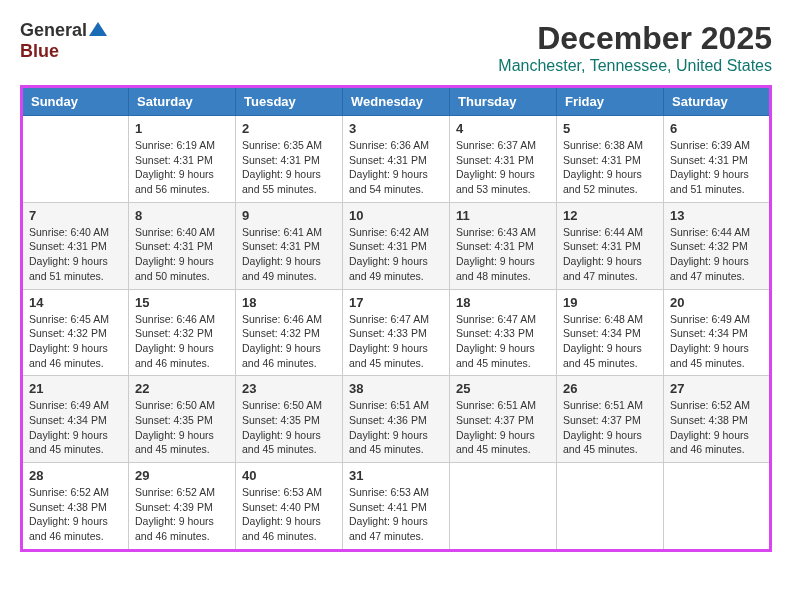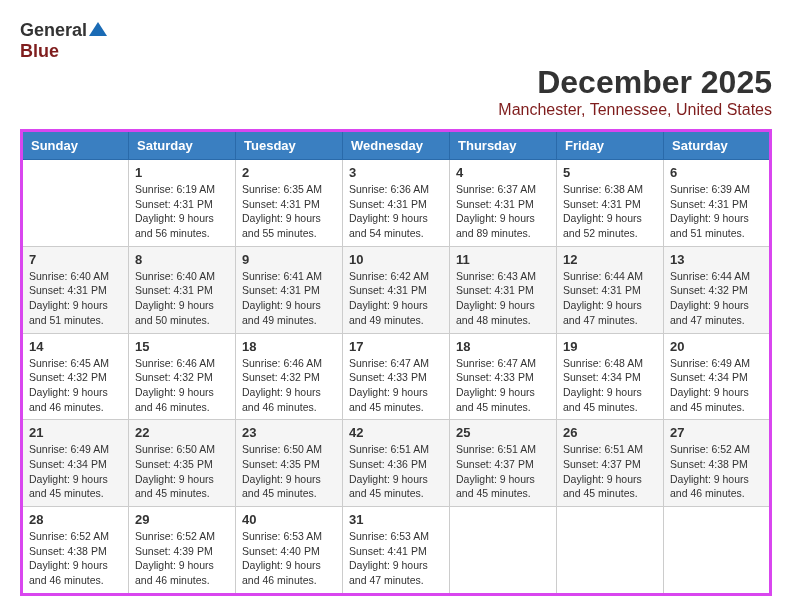--- a/index.html
+++ b/index.html
@@ -35,25 +35,24 @@
       display: flex;
       align-items: center;
     }
     .title-area {
       text-align: right;
     }
     .calendar-title {
       font-size: 32px;
       font-weight: bold;
       color: #333;
-      margin-top: 44px;
     }
     .calendar-subtitle {
       font-size: 16px;
-      color: #7f1d1d;
+      color: #0f766e;
     }
     .calendar {
       width: 100%;
       border-collapse: collapse;
       border: 3px solid #d946ef;
     }
     .calendar th {
       background-color: #3a7fc1;
       color: #fff;
       text-align: left;
@@ -145,21 +144,21 @@
           <span>Sunrise: 6:36 AM</span><br>
           <span>Sunset: 4:31 PM</span><br>
           <span>Daylight: 9 hours and 54 minutes.</span>
         </div>
       </td>
         <td>
         <span class="day-number">4</span>
         <div class="day-info">
           <span>Sunrise: 6:37 AM</span><br>
           <span>Sunset: 4:31 PM</span><br>
-          <span>Daylight: 9 hours and 89 minutes.</span>
+          <span>Daylight: 9 hours and 53 minutes.</span>
         </div>
       </td>
         <td>
         <span class="day-number">5</span>
         <div class="day-info">
           <span>Sunrise: 6:38 AM</span><br>
           <span>Sunset: 4:31 PM</span><br>
           <span>Daylight: 9 hours and 52 minutes.</span>
         </div>
       </td>
@@ -307,21 +306,21 @@
       </td>
         <td>
         <span class="day-number">23</span>
         <div class="day-info">
           <span>Sunrise: 6:50 AM</span><br>
           <span>Sunset: 4:35 PM</span><br>
           <span>Daylight: 9 hours and 45 minutes.</span>
         </div>
       </td>
         <td>
-        <span class="day-number">42</span>
+        <span class="day-number">38</span>
         <div class="day-info">
           <span>Sunrise: 6:51 AM</span><br>
           <span>Sunset: 4:36 PM</span><br>
           <span>Daylight: 9 hours and 45 minutes.</span>
         </div>
       </td>
         <td>
         <span class="day-number">25</span>
         <div class="day-info">
           <span>Sunrise: 6:51 AM</span><br>

